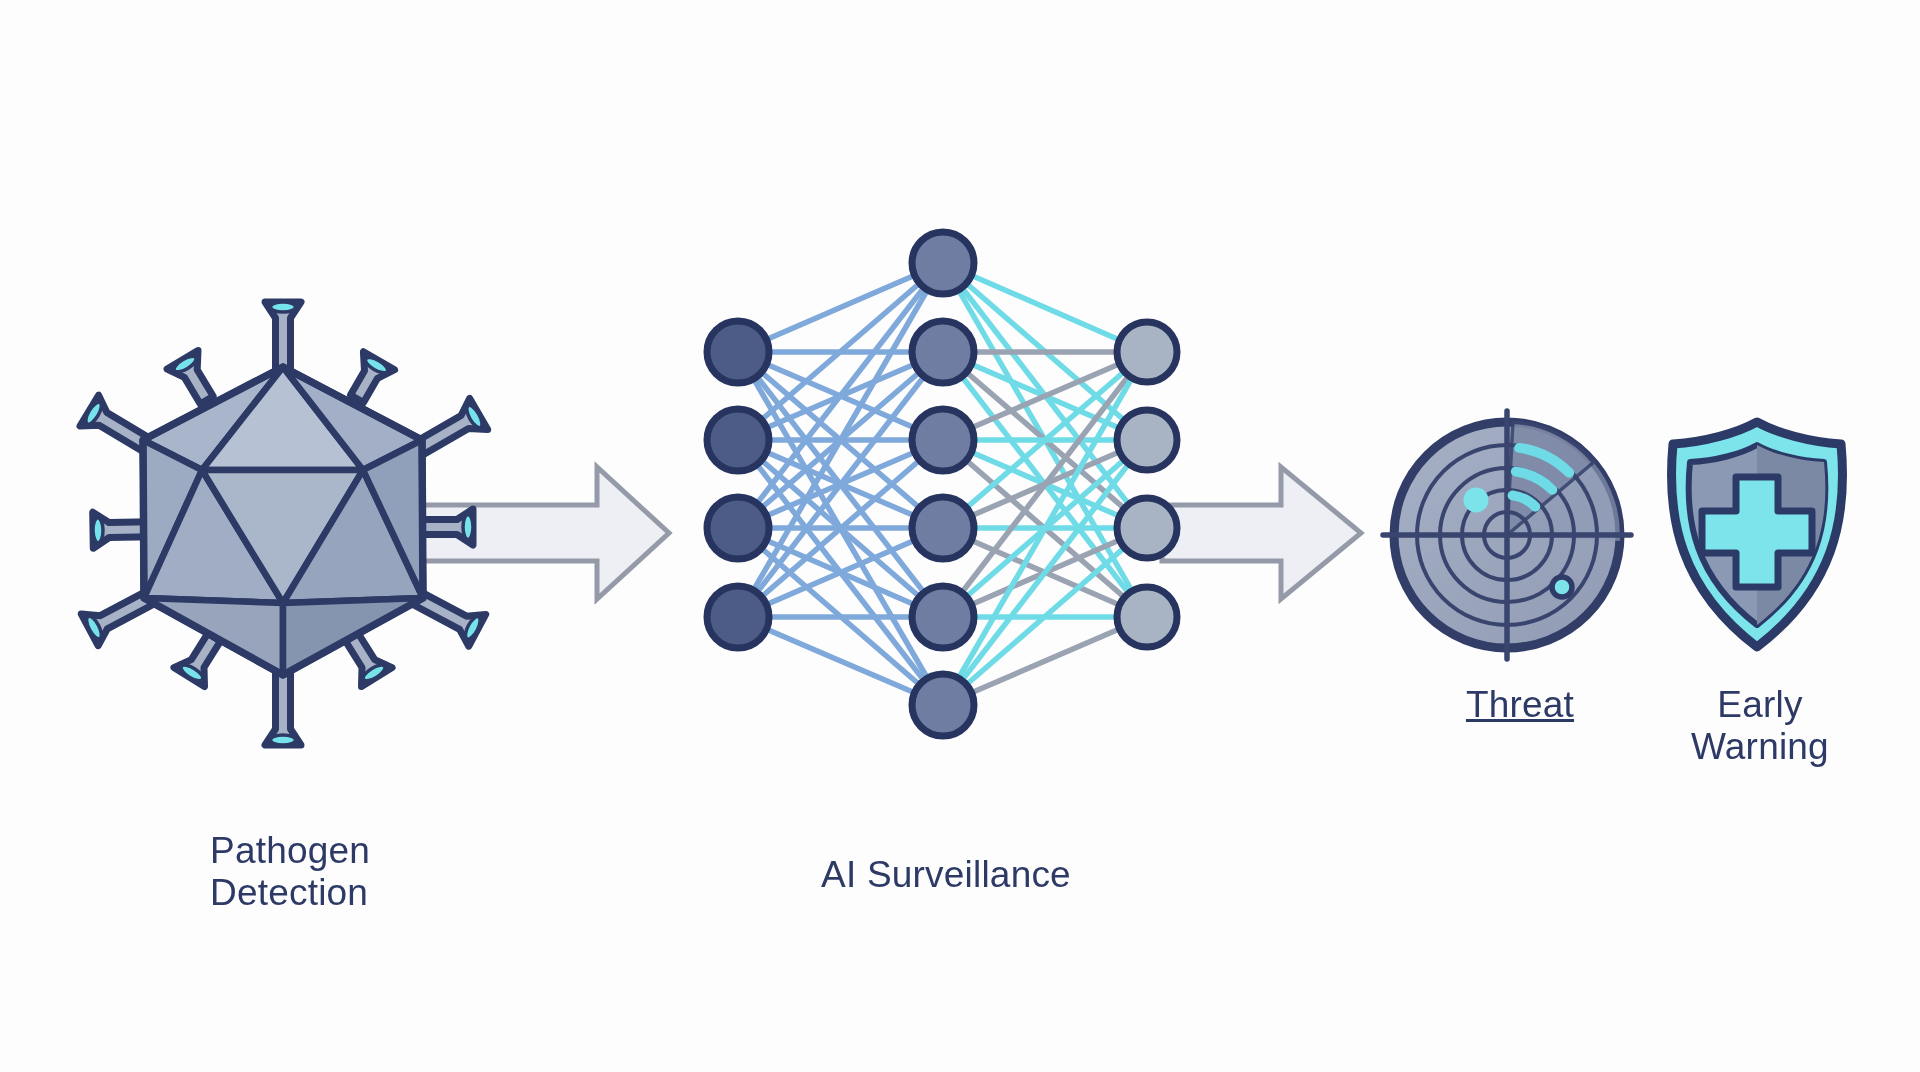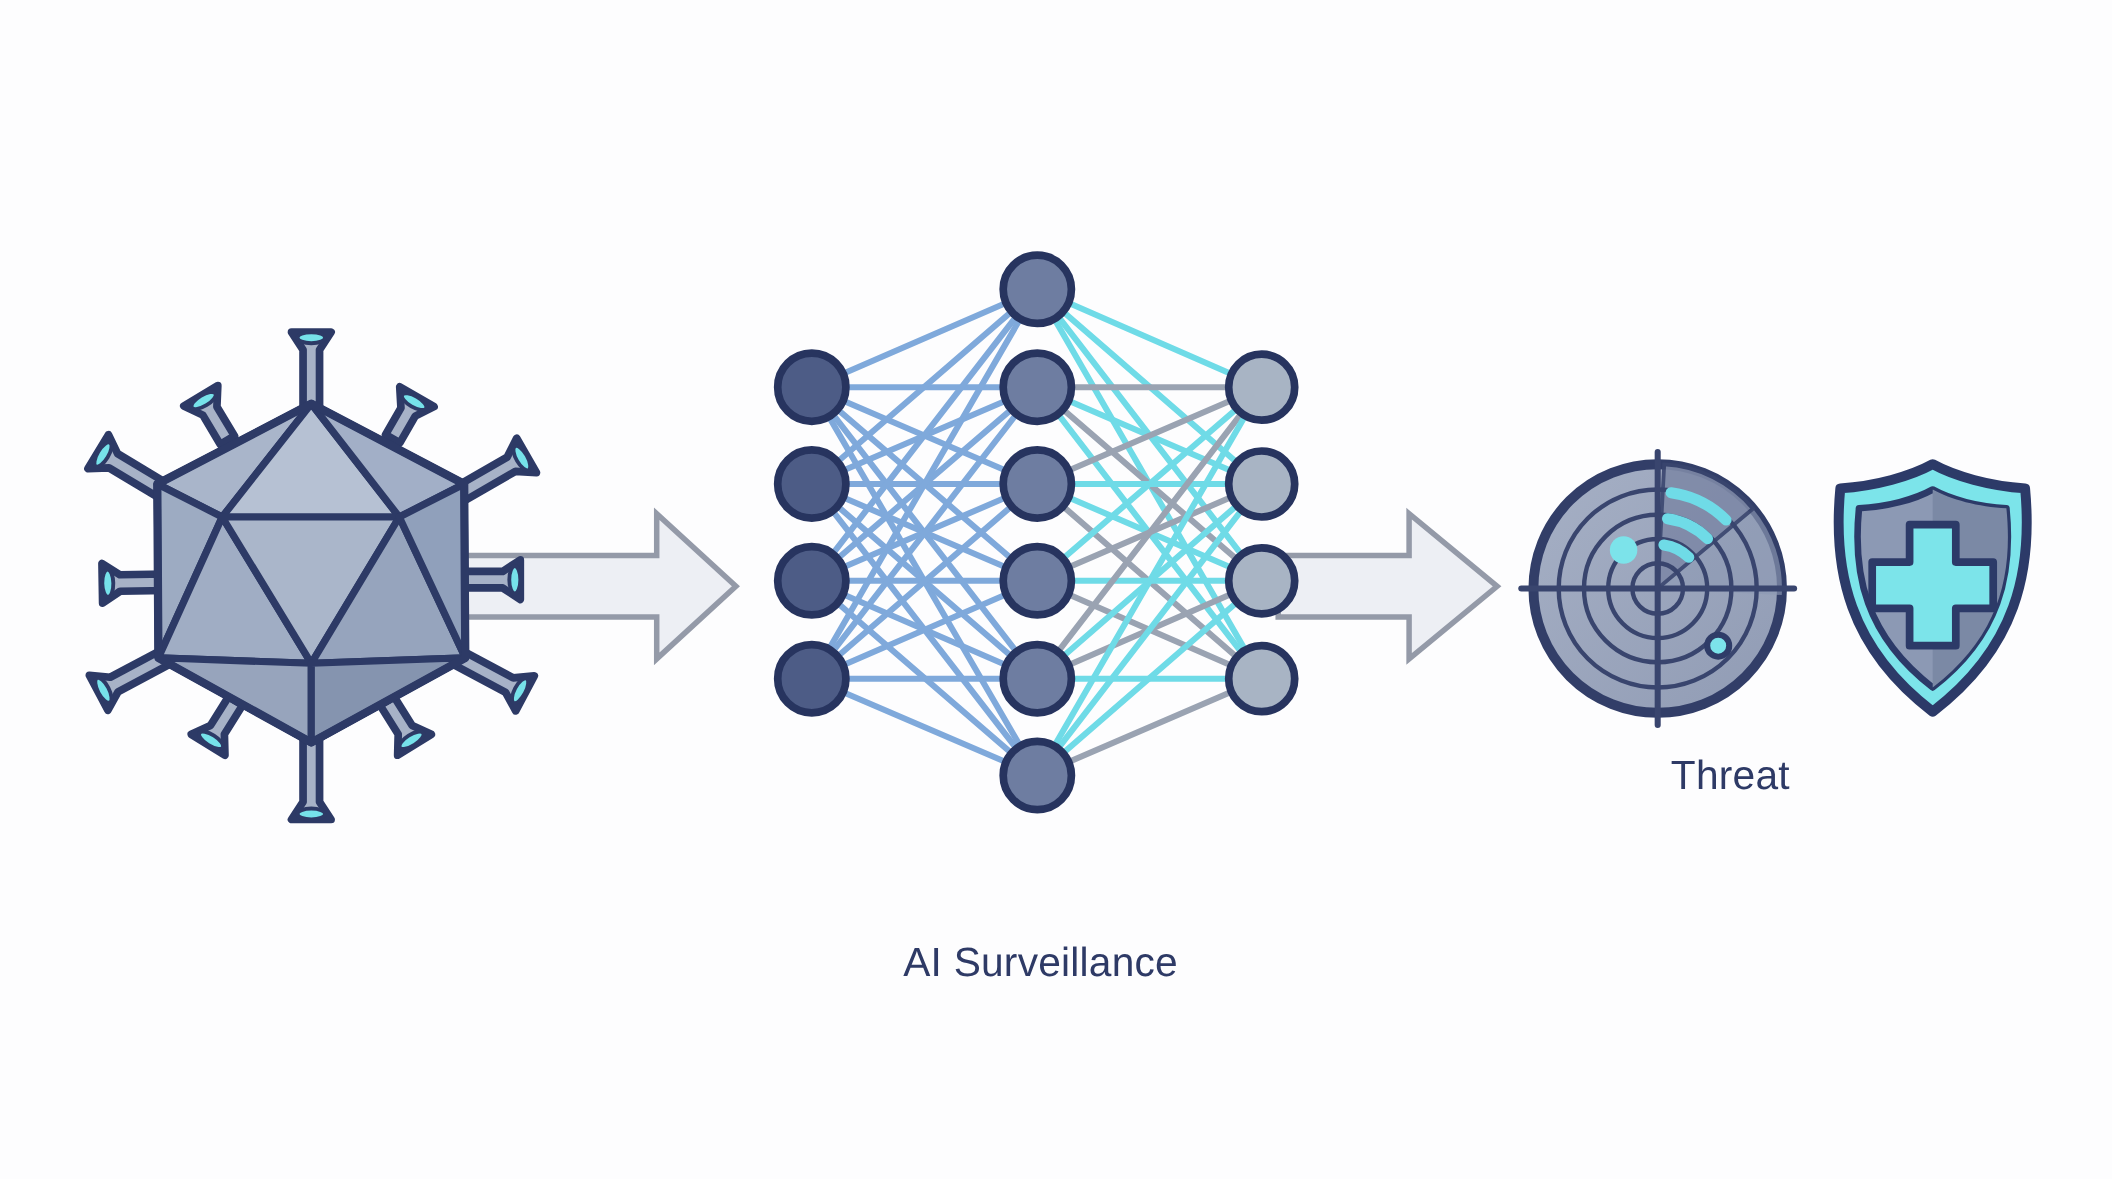--- a/index.html
+++ b/index.html
@@ -173,23 +173,31 @@
     </g>
 
     <g id="shield" transform="translate(1757,535)">
       <path d="M0,-113 C-20,-102 -52,-93 -84,-91 C-91,-16 -76,54 0,112 C76,54 91,-16 84,-91 C52,-93 20,-102 0,-113 Z" fill="#7ce4ea" stroke="#2c3a68" stroke-width="9" stroke-linejoin="round"></path>
       <path d="M0,-90 C-16,-81 -42,-74 -67,-73 C-73,-13 -61,43 0,90 C61,43 73,-13 67,-73 C42,-74 16,-81 0,-90 Z" fill="#8c99b4" stroke="#2c3a68" stroke-width="6" stroke-linejoin="round"></path>
       <path d="M0,-90 C-16,-81 -42,-74 -67,-73 C-73,-13 -61,43 0,90 C61,43 73,-13 67,-73 C42,-74 16,-81 0,-90 Z" fill="#7b89a5" clip-path="url(#shieldRightClip)"></path>
       <path d="M-21,-56 L21,-56 L21,-22 L55,-22 L55,20 L21,20 L21,54 L-21,54 L-21,20 L-55,20 L-55,-22 L-21,-22 Z" transform="translate(0,-2)" fill="#7ce4ea" stroke="#2c3a68" stroke-width="7" stroke-linejoin="round"></path>
     </g>
   </svg>
 
+  <div class="label" style="left:210px;top:830px;">
+    <div>Pathogen</div>
+    <div>Detection</div>
+  </div>
 
   <div class="label center" style="left:946px;top:854px;">
     <div>AI Surveillance</div>
   </div>
 
-  <div class="label center" style="left:1573px;top:684px;">
+  <div class="label center" style="left:1520px;top:684px;text-decoration:underline;">
     <div>Threat</div>
   </div>
 
+  <div class="label center" style="left:1760px;top:684px;">
+    <div>Early</div>
+    <div>Warning</div>
+  </div>
 
 </div>
 
 </body></html>

